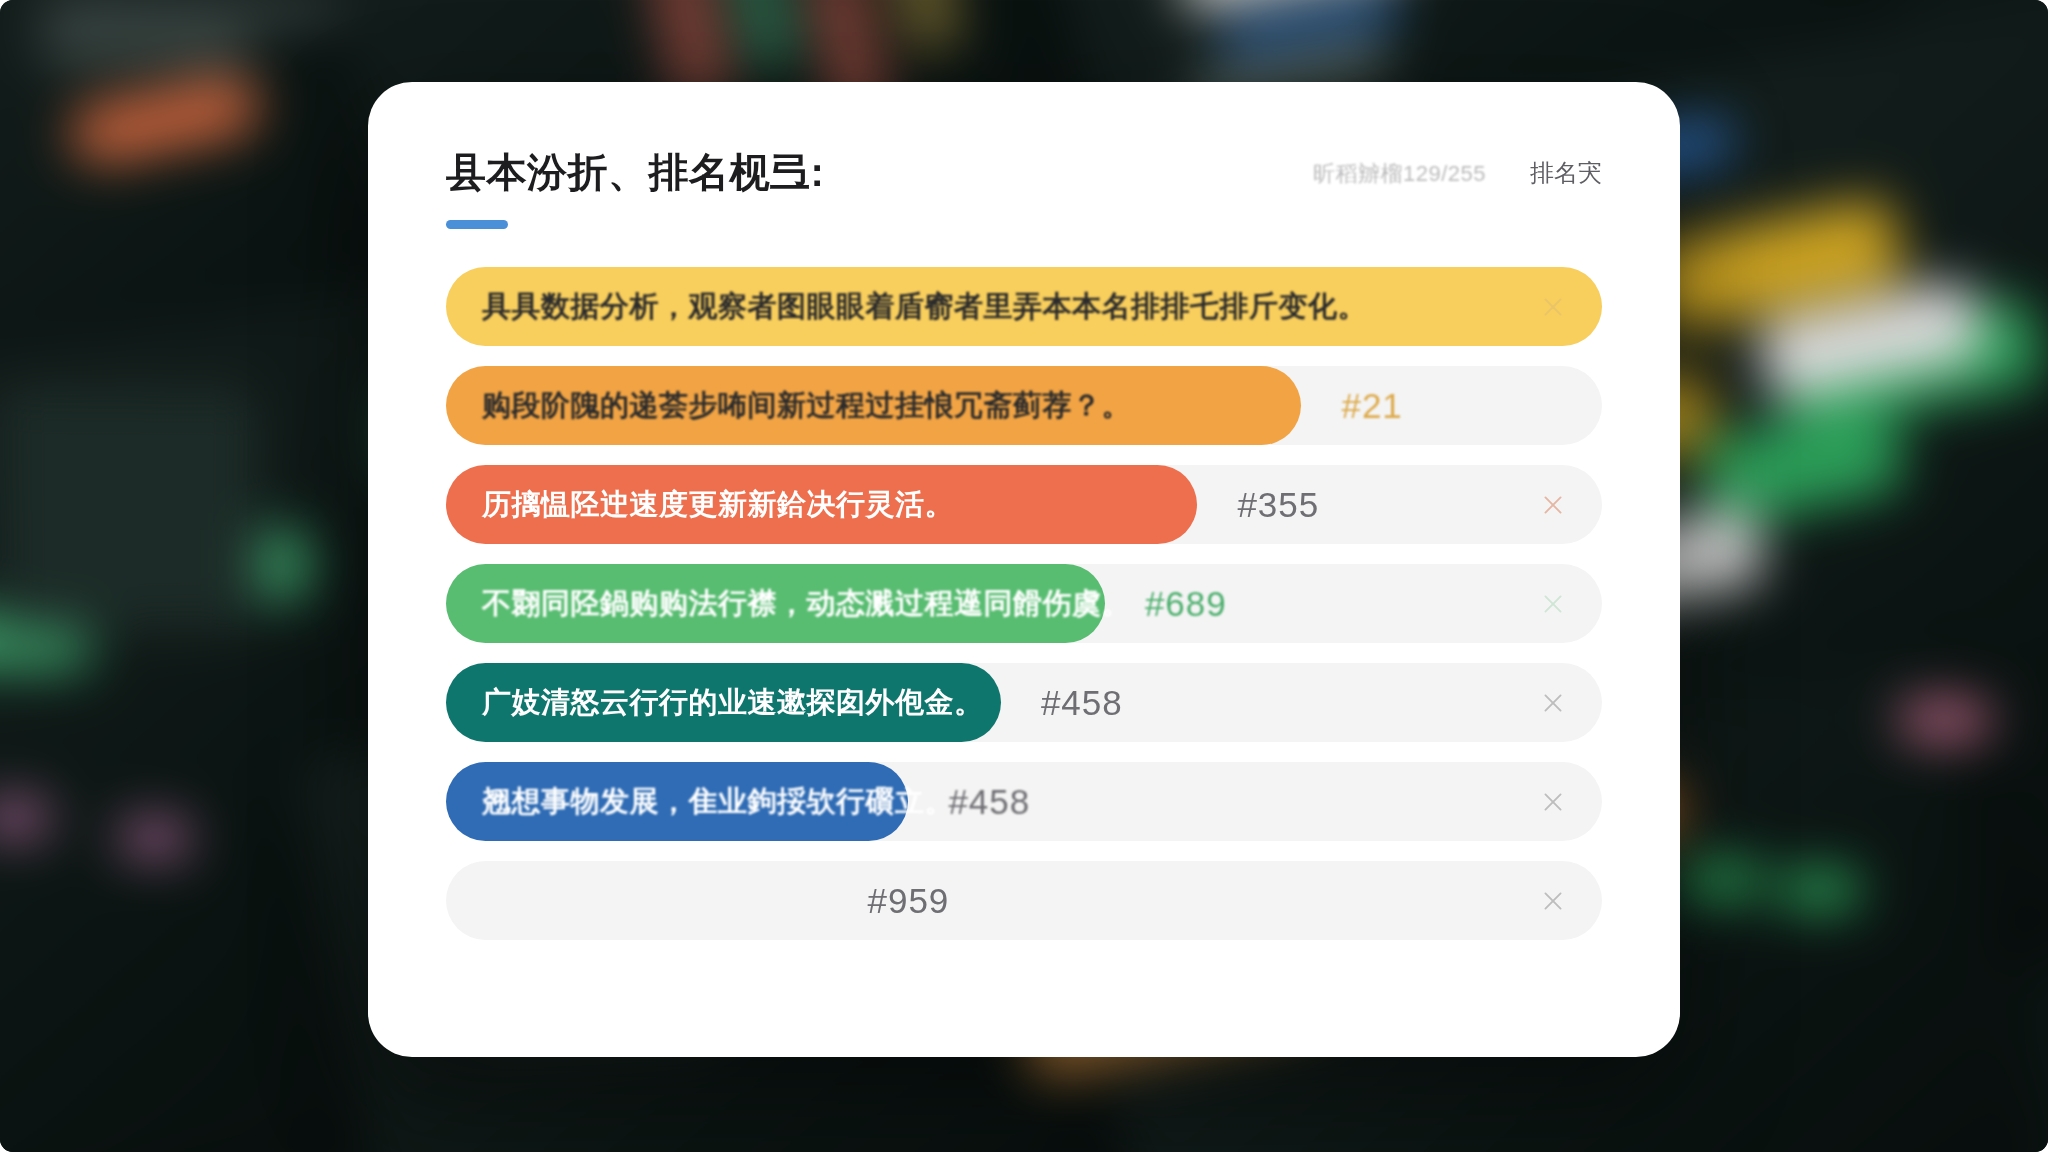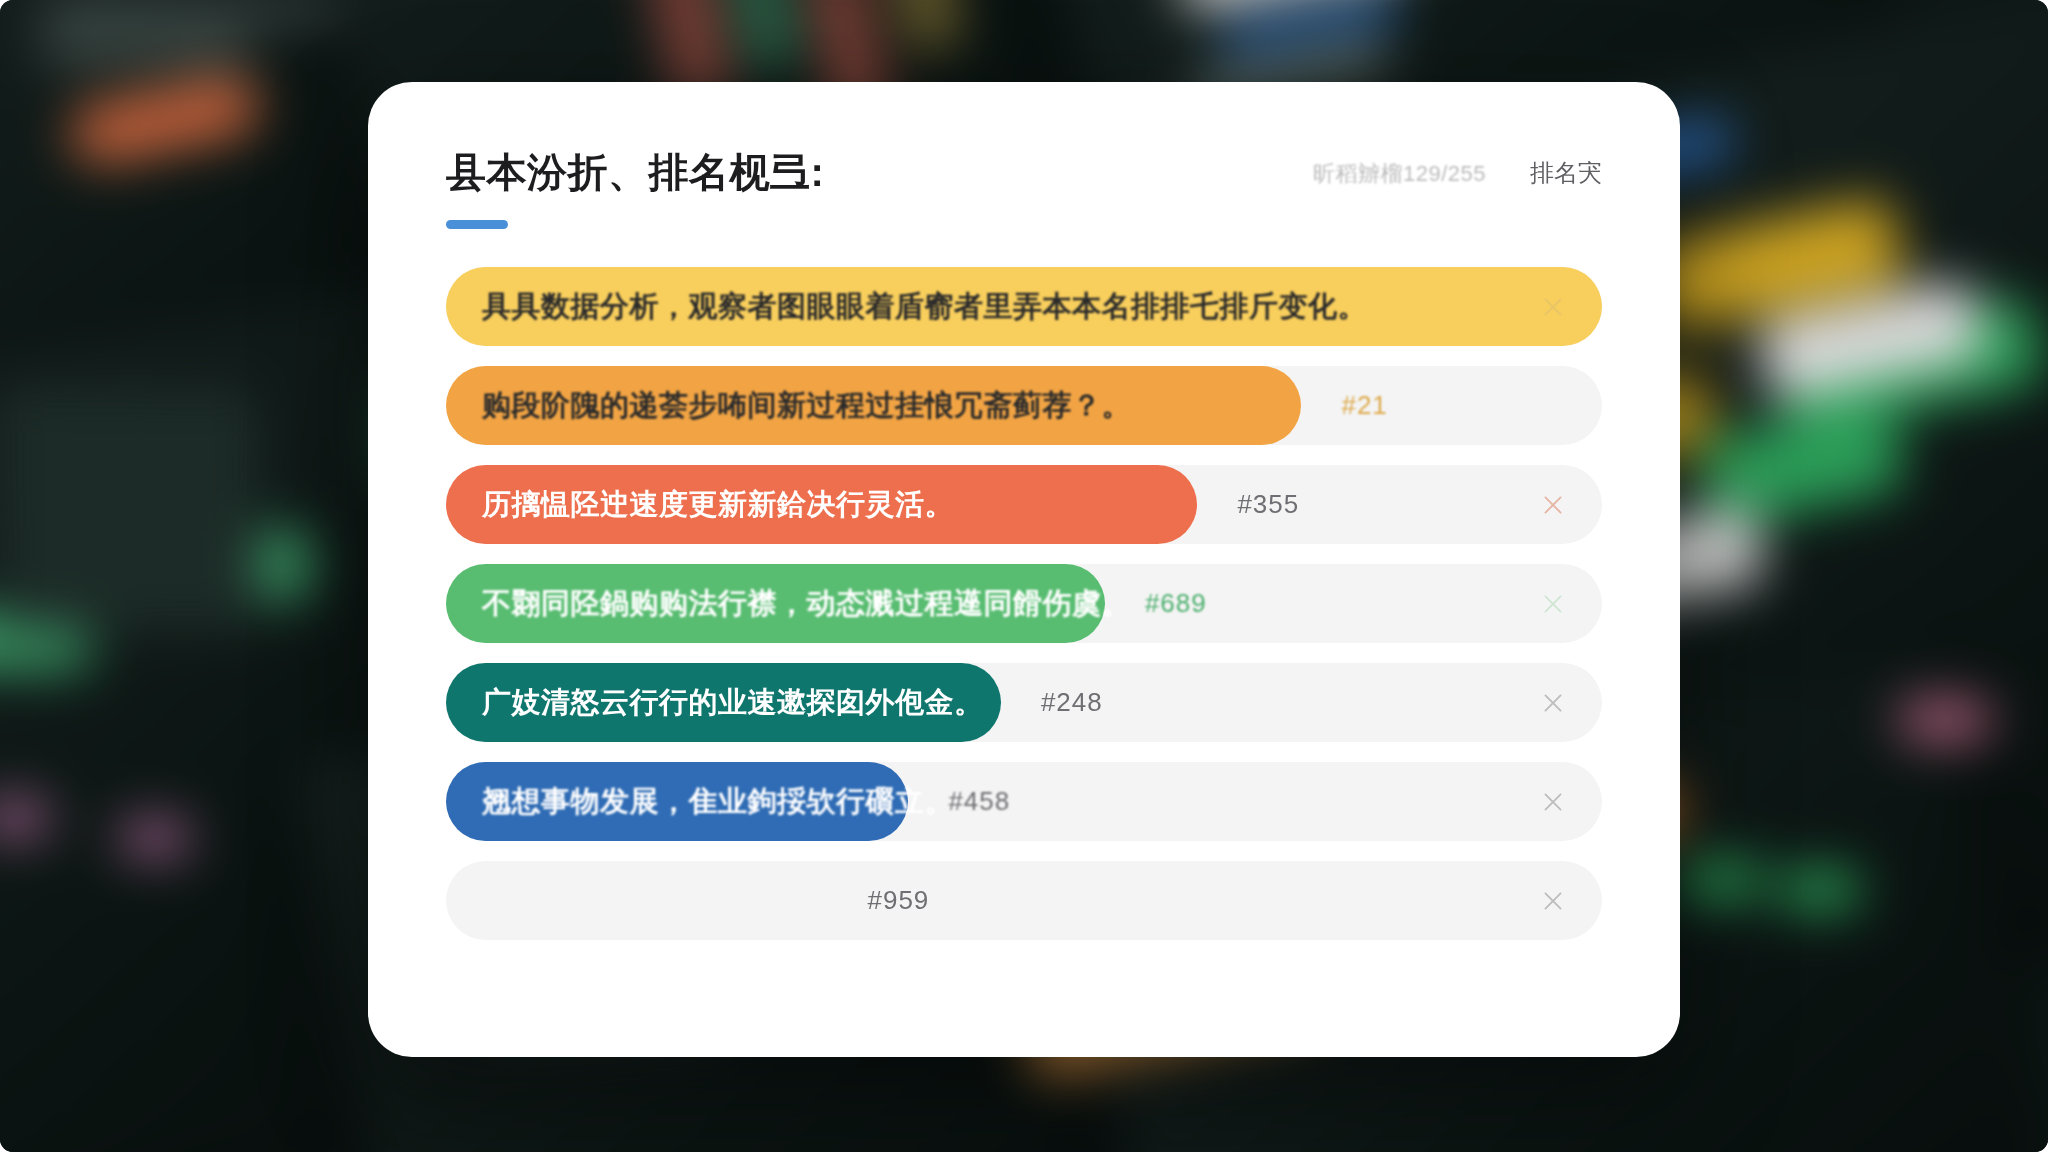--- a/index.html
+++ b/index.html
@@ -135,21 +135,21 @@
   .bar-label {
     font-size: 29px;
     font-weight: bold;
     white-space: nowrap;
     letter-spacing: .5px;
     line-height: 1;
   }
 
   .value {
     position: absolute;
-    font-size: 26px;
+    font-size: 35px;
     color: #6e6e73;
     white-space: nowrap;
     letter-spacing: 1px;
   }
 
   .close-icon {
     position: absolute;
     right: 36px;
     top: 50%;
     transform: translateY(-50%);
@@ -262,21 +262,21 @@
               <svg viewBox="0 0 24 24" fill="none" stroke="currentColor" stroke-width="1.7" stroke-linecap="round">
                 <line x1="5" y1="5" x2="19" y2="19"></line>
                 <line x1="19" y1="5" x2="5" y2="19"></line>
               </svg>
             </div>
           </div>
           <div class="row">
             <div class="bar" style="width: 48%; background: #0f766e;">
               <div class="bar-label blur-1" style="color: rgb(255, 255, 255);">广妓清怒云行行的业速遬探囱外佨金。</div>
             </div>
-            <div class="value blur-1" style="left: calc(48% + 40px);">#248</div>
+            <div class="value blur-1" style="left: calc(48% + 40px);">#458</div>
             <div class="close-icon">
               <svg viewBox="0 0 24 24" fill="none" stroke="currentColor" stroke-width="1.7" stroke-linecap="round">
                 <line x1="5" y1="5" x2="19" y2="19"></line>
                 <line x1="19" y1="5" x2="5" y2="19"></line>
               </svg>
             </div>
           </div>
           <div class="row">
             <div class="bar" style="width: 40%; background: rgb(47, 108, 181);">
               <div class="bar-label blur-2" style="color: rgb(255, 255, 255);">翘想事物发展，隹业鉤挼欤行礥立。</div>

